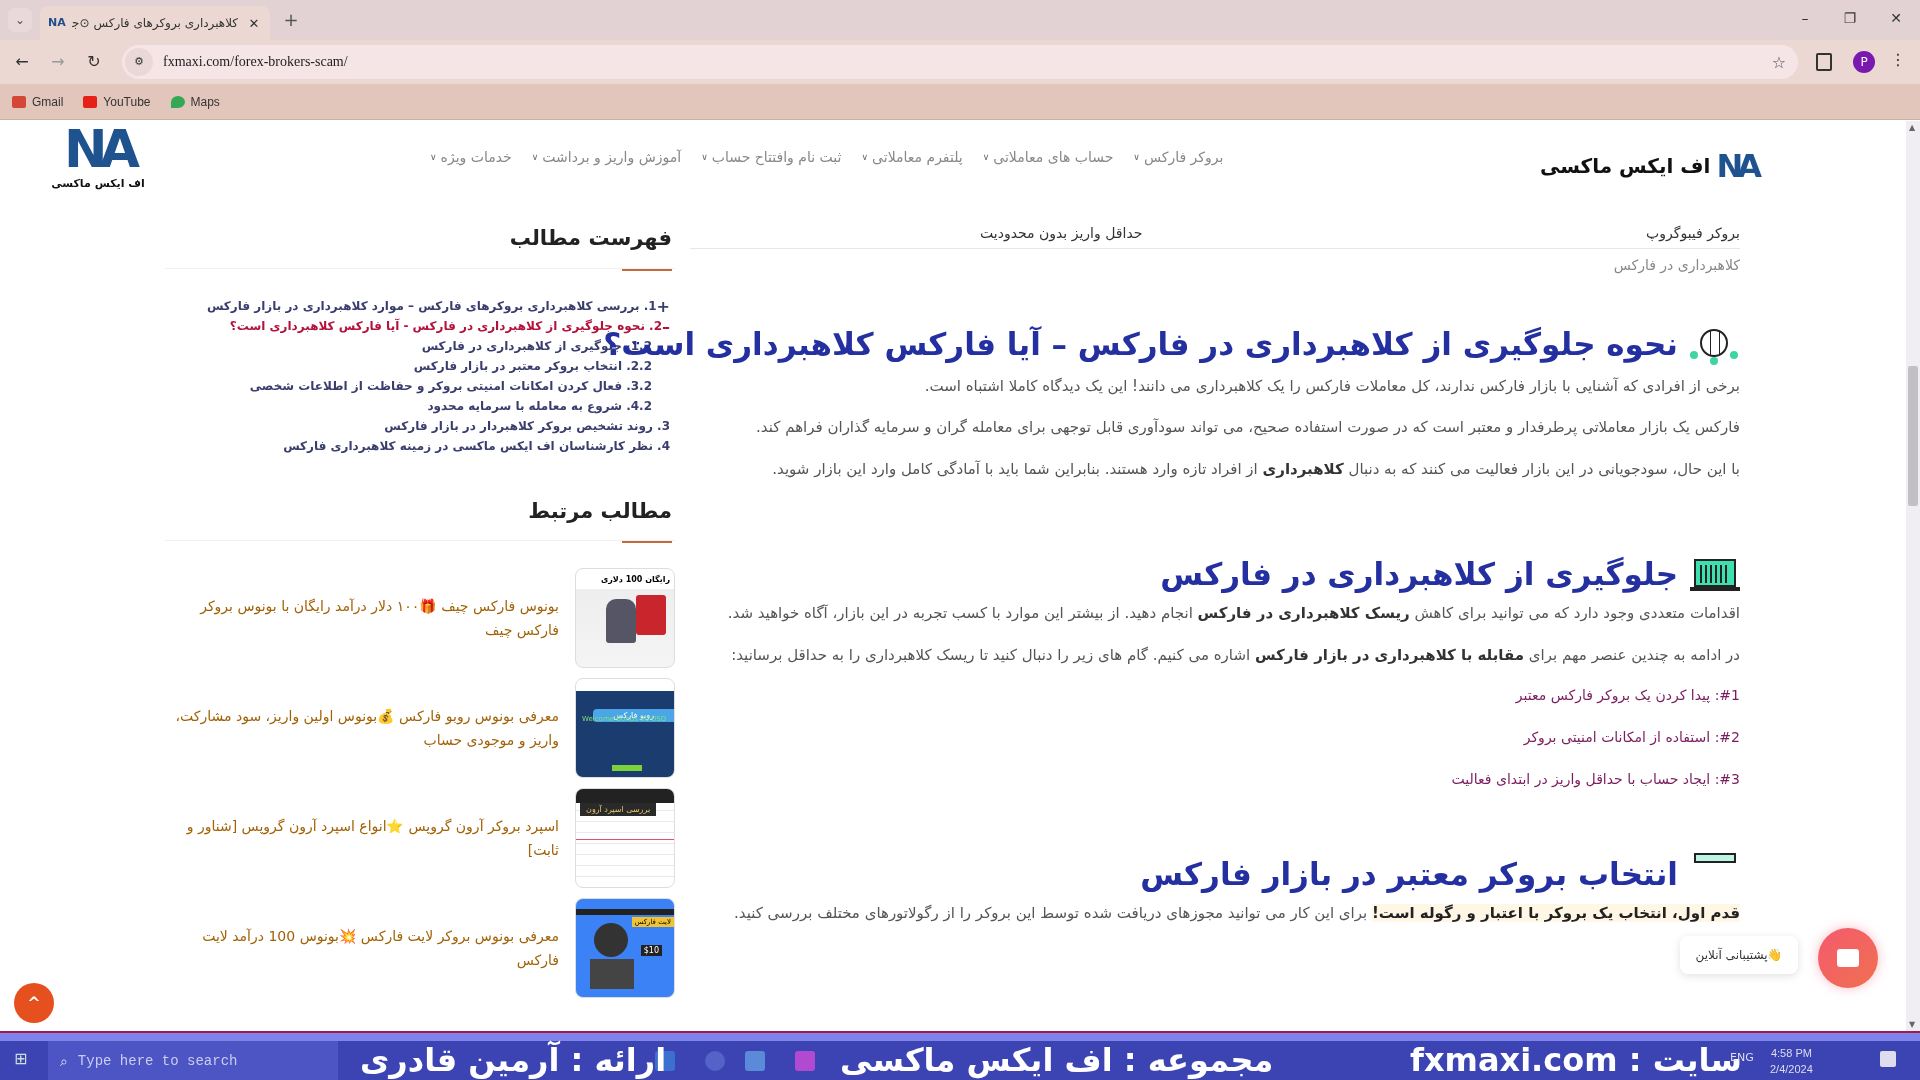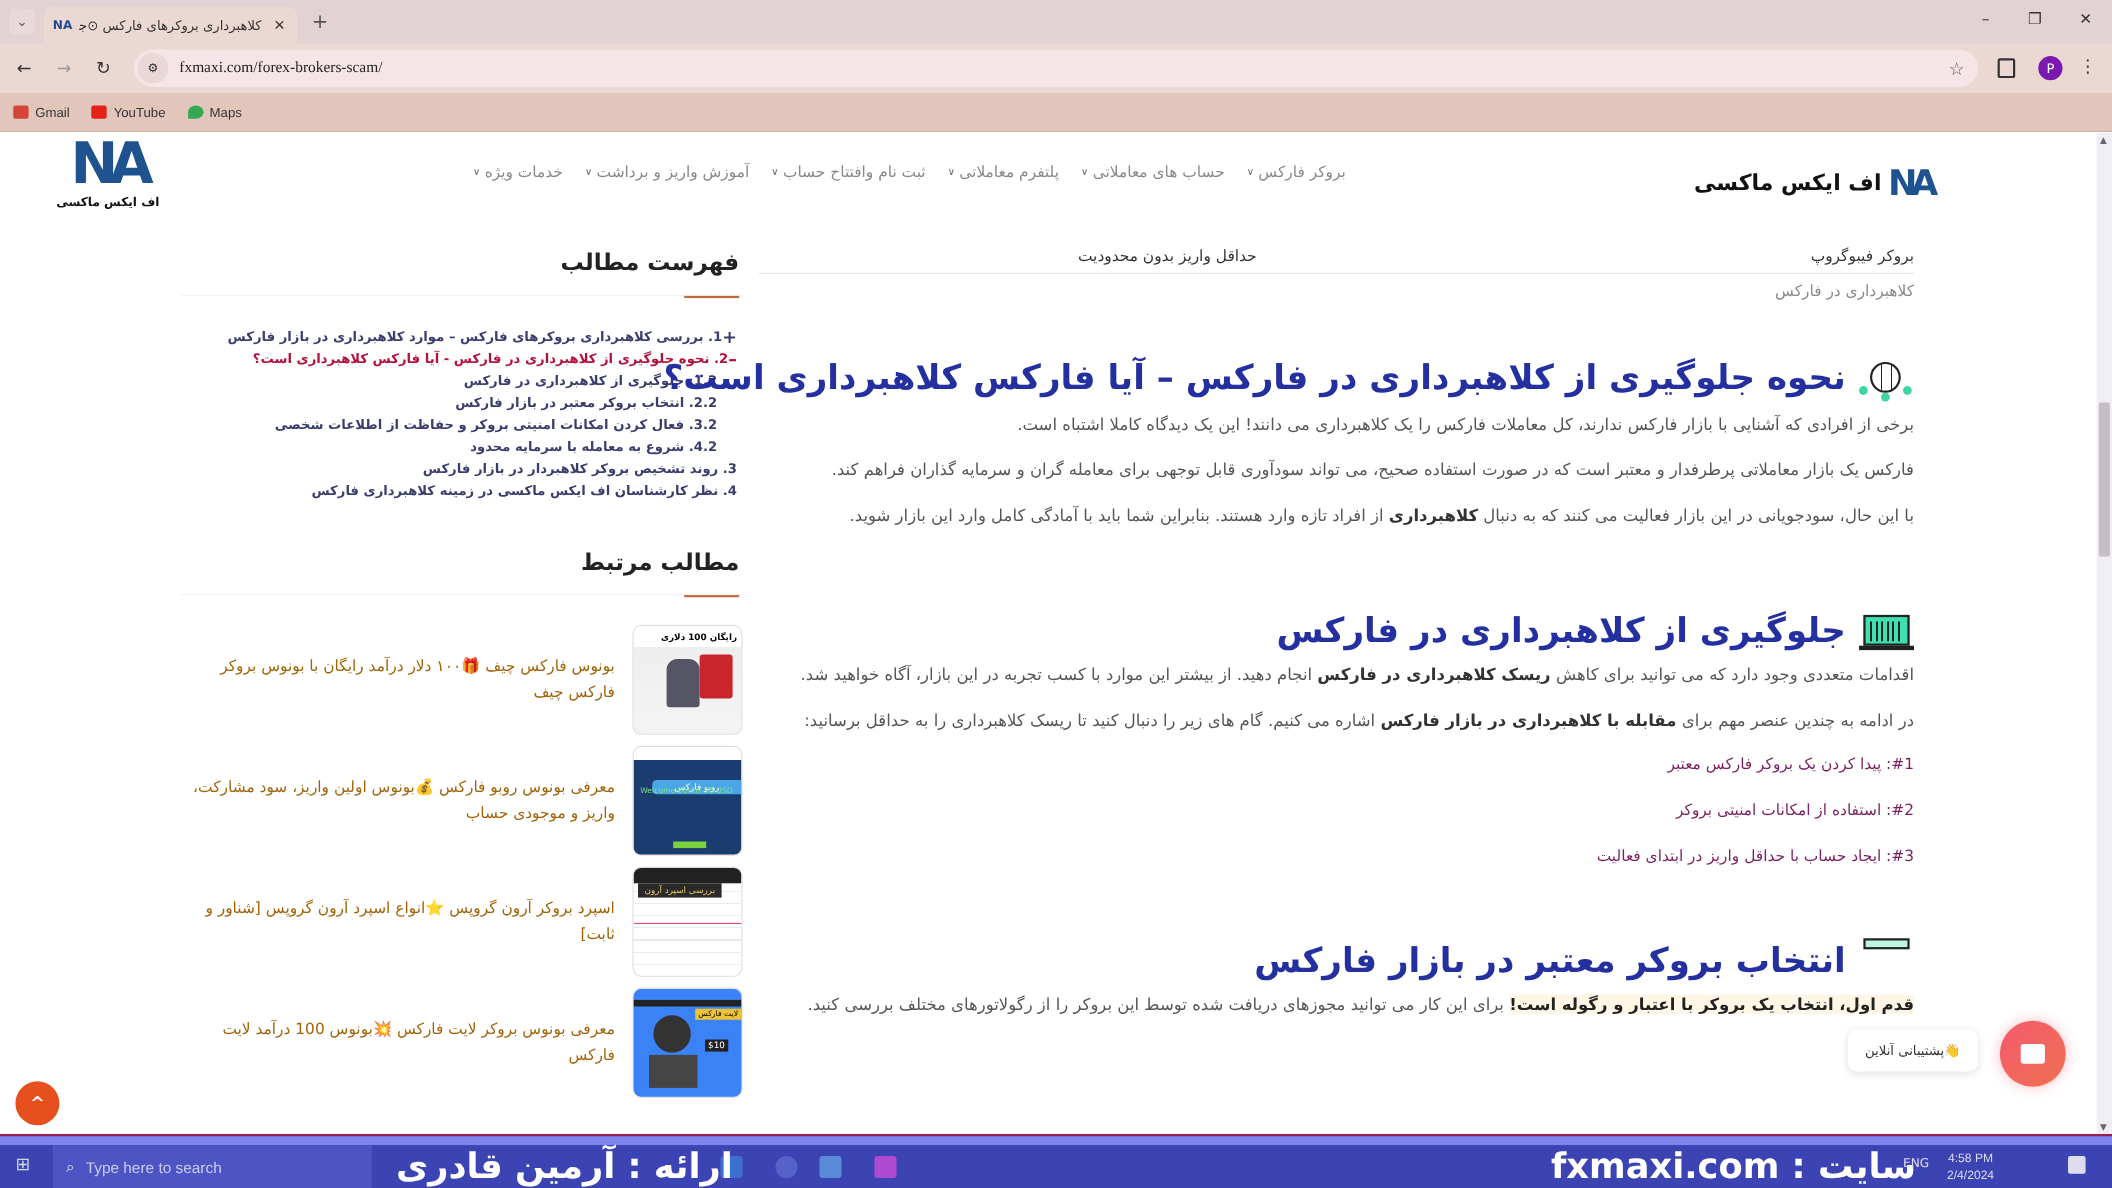--- a/index.html
+++ b/index.html
@@ -68,21 +68,21 @@
 .back-top{position:absolute;left:14px;top:862px;width:40px;height:40px;border-radius:50%;background:#e6501f;color:#fff;font-size:16px;text-align:center;line-height:40px;font-weight:bold}
 .chat-btn{position:absolute;left:1818px;top:807px;width:60px;height:60px;border-radius:50%;background:linear-gradient(135deg,#f45a6e,#f07050);box-shadow:0 0 12px rgba(240,90,110,.4);display:flex;align-items:center;justify-content:center}
 .chat-icon{width:22px;height:18px;background:#fff;border-radius:3px}
 .chat-label{position:absolute;left:1680px;top:815px;width:118px;height:38px;background:#fff;border-radius:8px;box-shadow:0 2px 8px rgba(0,0,0,.12);font-size:12px;color:#333;direction:rtl;text-align:center;line-height:38px}
 .cursor{position:absolute;left:1243px;top:396px;width:0;height:0}
 .taskbar{position:absolute;left:0;top:1031px;width:1920px;height:49px;background:#3c44b4;border-top:2px solid #a01a4a}
 .tb-strip{position:absolute;left:0;top:0;width:1920px;height:8px;background:#7f84ec}
 .start{position:absolute;left:14px;top:16px;width:18px;height:18px;color:#cdd;font-size:16px}
 .search-box{position:absolute;left:48px;top:8px;width:290px;height:40px;background:#4d55c4;display:flex;align-items:center;gap:10px;padding-left:12px}
 .search-ico{color:#dde;font-size:14px}
-.search-ph{color:#c9cdf0;font-size:14px;font-family:Liberation Sans, sans-serif}
+.search-ph{color:#c9cdf0;font-size:14px;font-family:Liberation Mono, monospace}
 .overlay-text{position:absolute;top:8px;font-size:32px;color:#fff;white-space:nowrap;font-weight:bold}
 .tb-app{position:absolute;top:18px;width:20px;height:20px;border-radius:3px}
 .tb-tray{position:absolute;left:1750px;top:10px;font-size:11px;color:#dde;text-align:right}
 .tb-clock{position:absolute;left:1770px;top:12px;font-size:11px;color:#dde;text-align:center;line-height:16px;font-family:"Liberation Sans",sans-serif}
 .tb-notify{position:absolute;left:1880px;top:18px;width:16px;height:16px;background:#dde;border-radius:2px}
 </style>
 </head>
 <body>
 
 <div class="chrome-top">
@@ -302,20 +302,21 @@
   <div class="start">⊞</div>
   <div class="search-box">
     <span class="search-ico">⌕</span>
     <span class="search-ph">Type here to search</span>
   </div>
   <div class="tb-app" style="left:655px;background:#3b6fd0"></div>
   <div class="tb-app" style="left:705px;background:#5563c8;border-radius:50%"></div>
   <div class="tb-app" style="left:745px;background:#5a8ad8"></div>
   <div class="tb-app" style="left:795px;background:#b04ad0"></div>
   <div class="overlay-text" style="left:360px;direction:rtl">ارائه : آرمین قادری</div>
+  <div class="overlay-text" style="left:840px;direction:rtl">مجموعه : اف ایکس ماکسی</div>
   <div class="overlay-text" style="left:1410px;direction:rtl">سایت : fxmaxi.com</div>
   <div class="tb-tray" style="left:1730px;top:18px">ENG</div>
   <div class="tb-clock">
     <div>4:58 PM</div>
     <div>2/4/2024</div>
   </div>
   <div class="tb-notify"></div>
 </div>
 
 </body></html>

